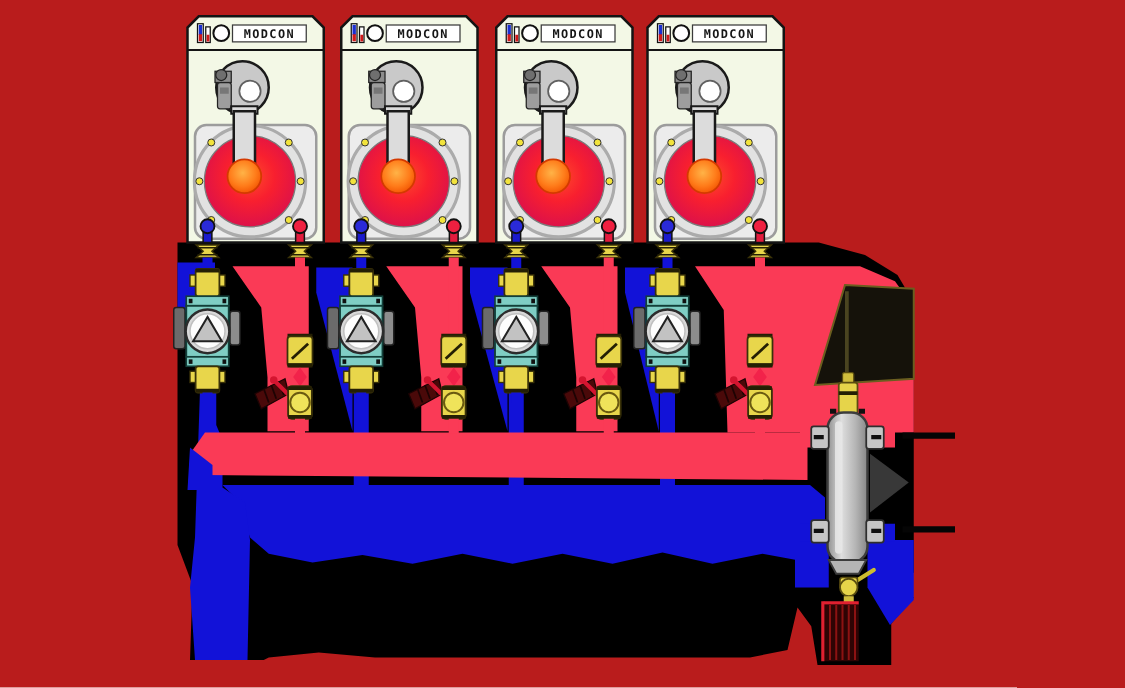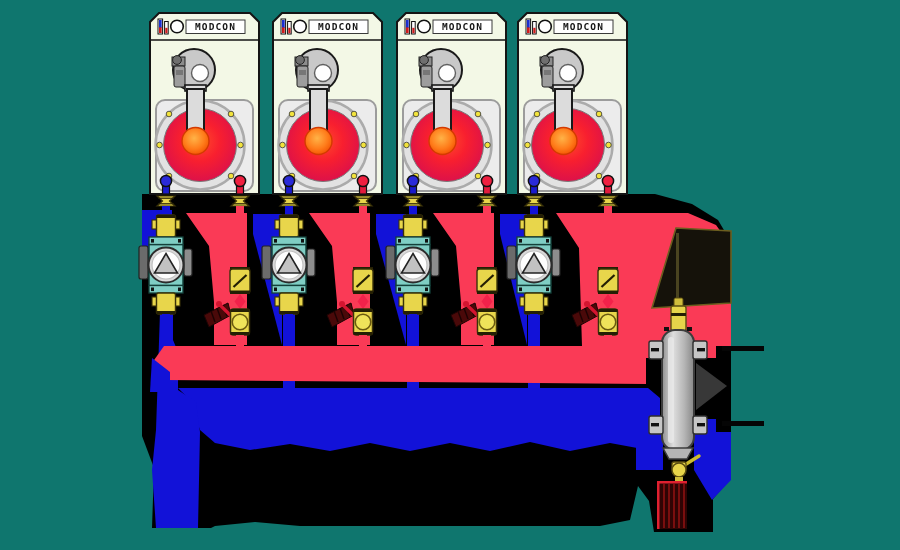--- a/index.html
+++ b/index.html
@@ -1,16 +1,16 @@
 <!DOCTYPE html>
 <html><head>
 <meta charset="utf-8">
 <style>
   html,body{margin:0;padding:0;background:#ffffff;}
-  #stage{position:relative;width:900px;height:550px;background:#0f766e;overflow:hidden;
+  #stage{position:relative;width:900px;height:550px;background:#b91c1c;overflow:hidden;
          font-family:"DejaVu Sans","Liberation Sans",sans-serif;}
   svg{position:absolute;left:0;top:0;}
   text.model{font-family:"DejaVu Sans Mono","Liberation Mono",monospace;
              font-size:9.5px;font-weight:bold;letter-spacing:1.1px;fill:#151515;}
 </style>
 </head>
 <body>
 
 <div id="stage">
 <svg width="900" height="550" viewBox="0 0 900 550">

